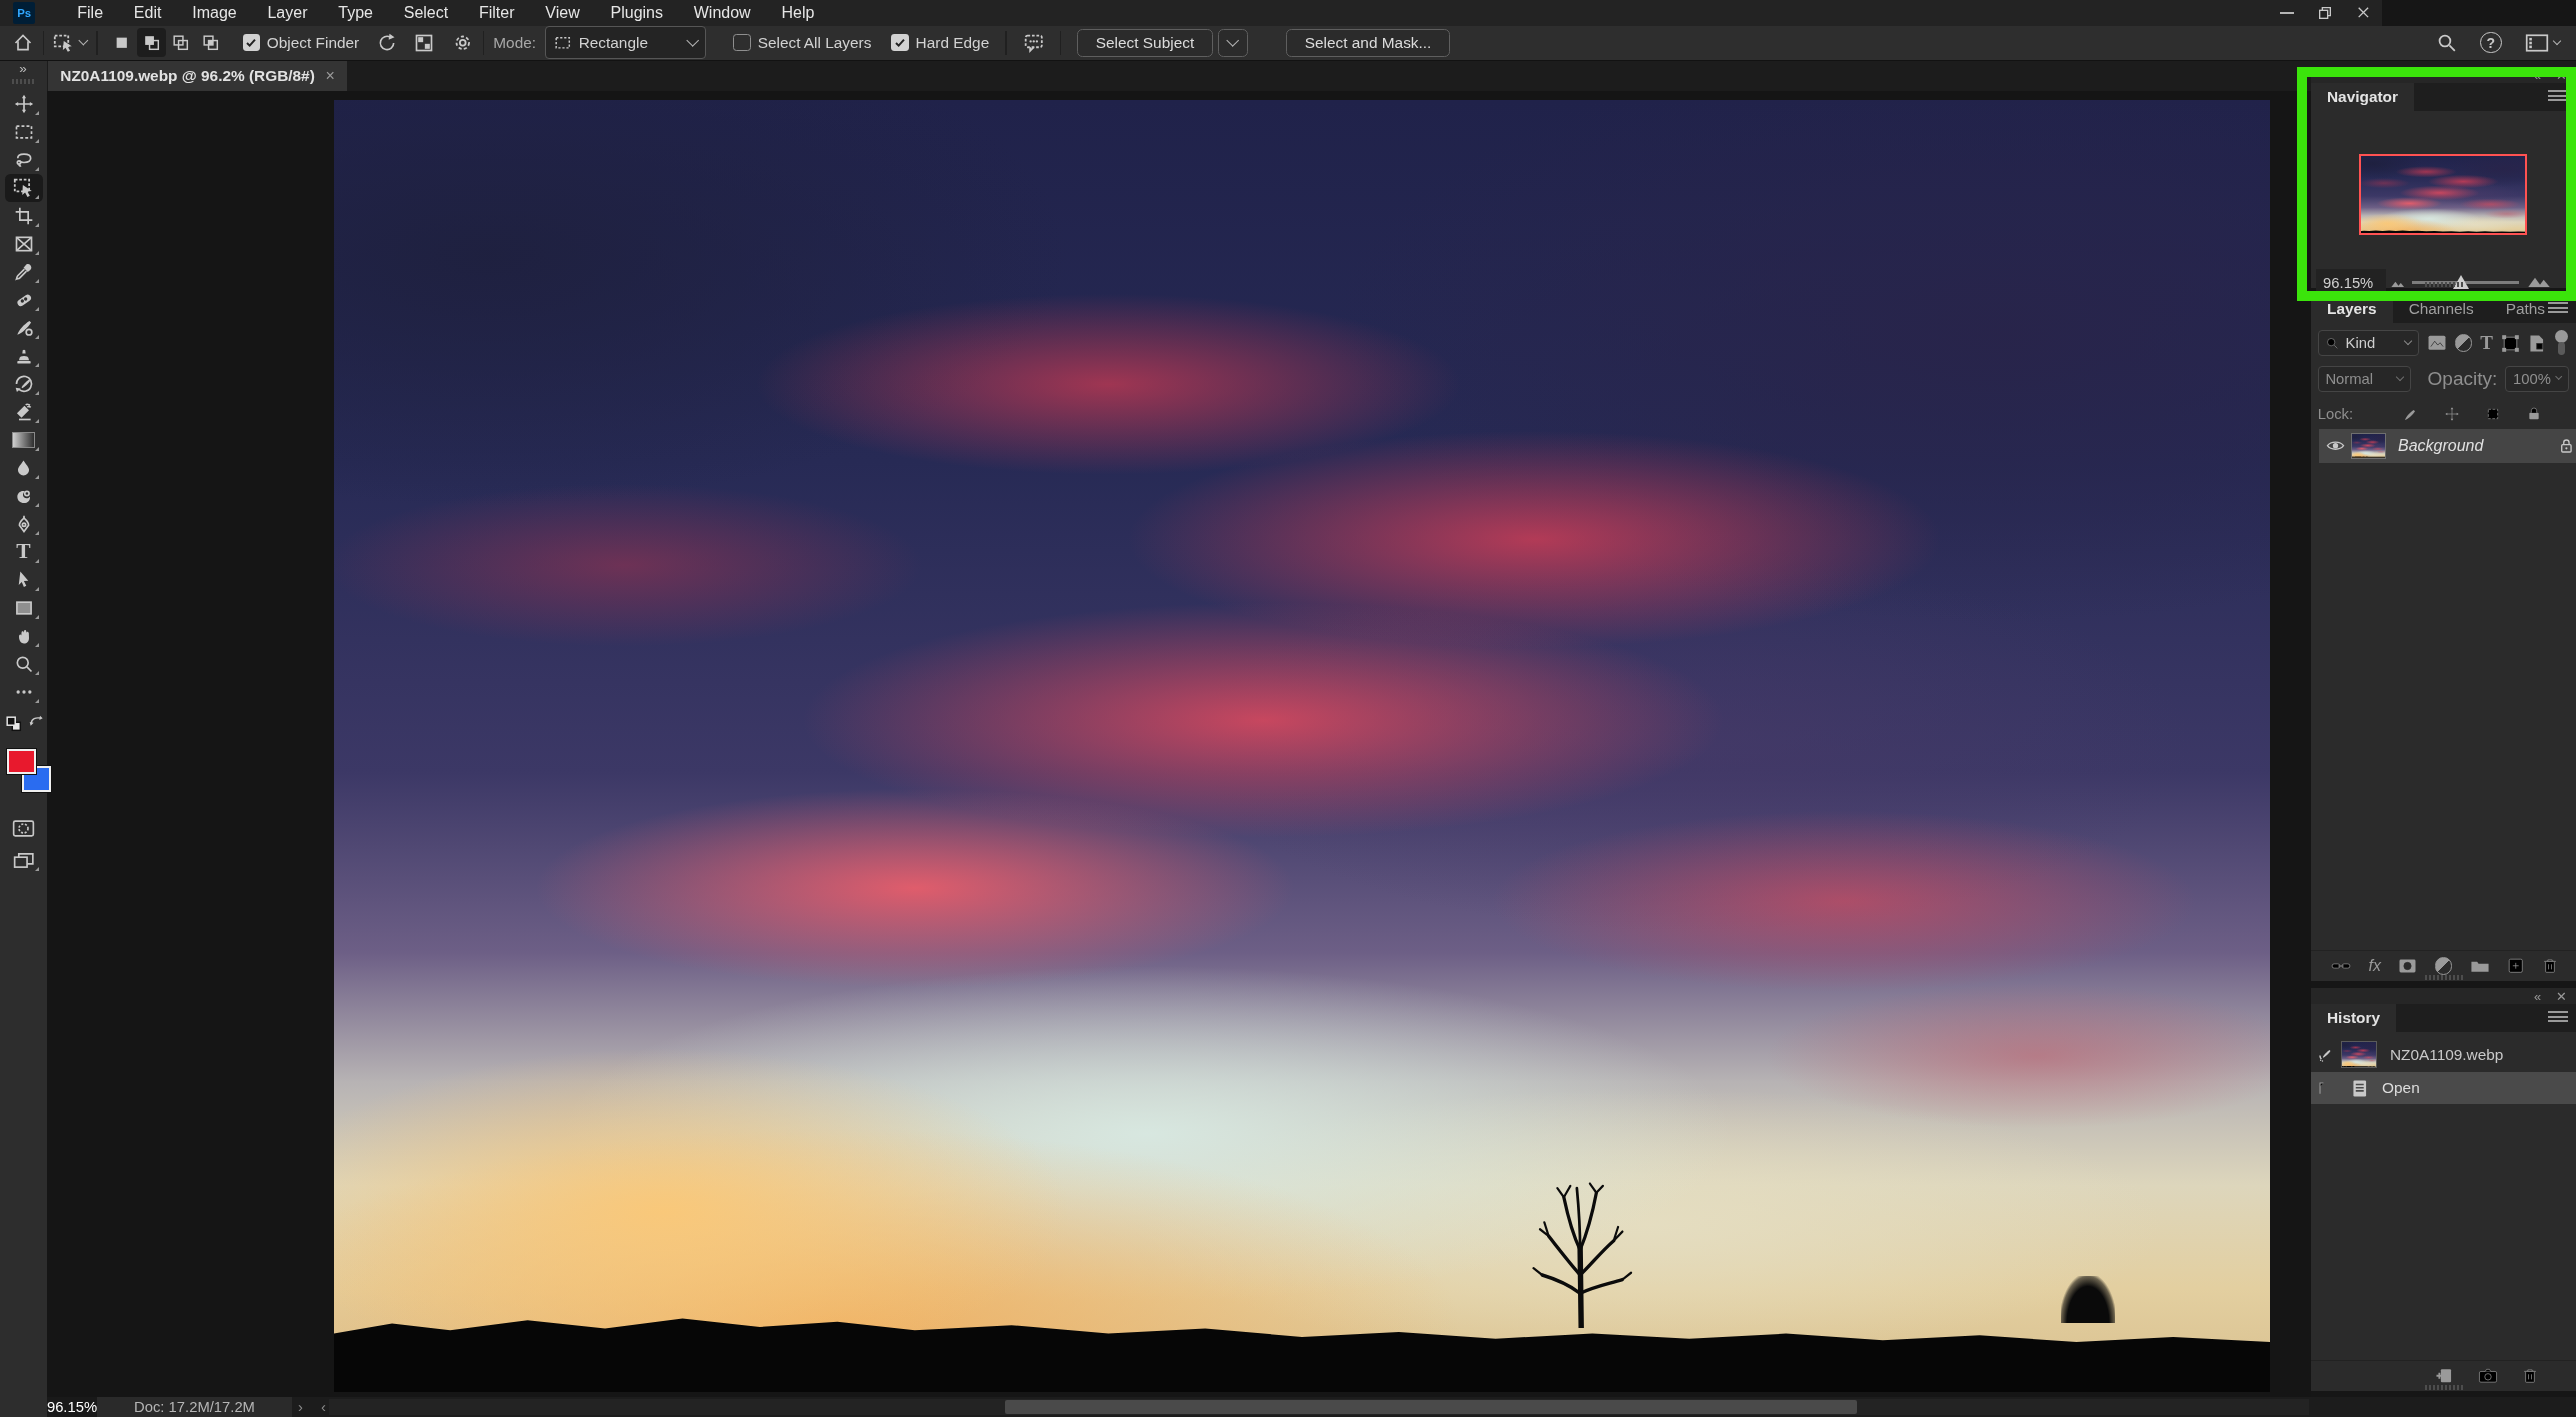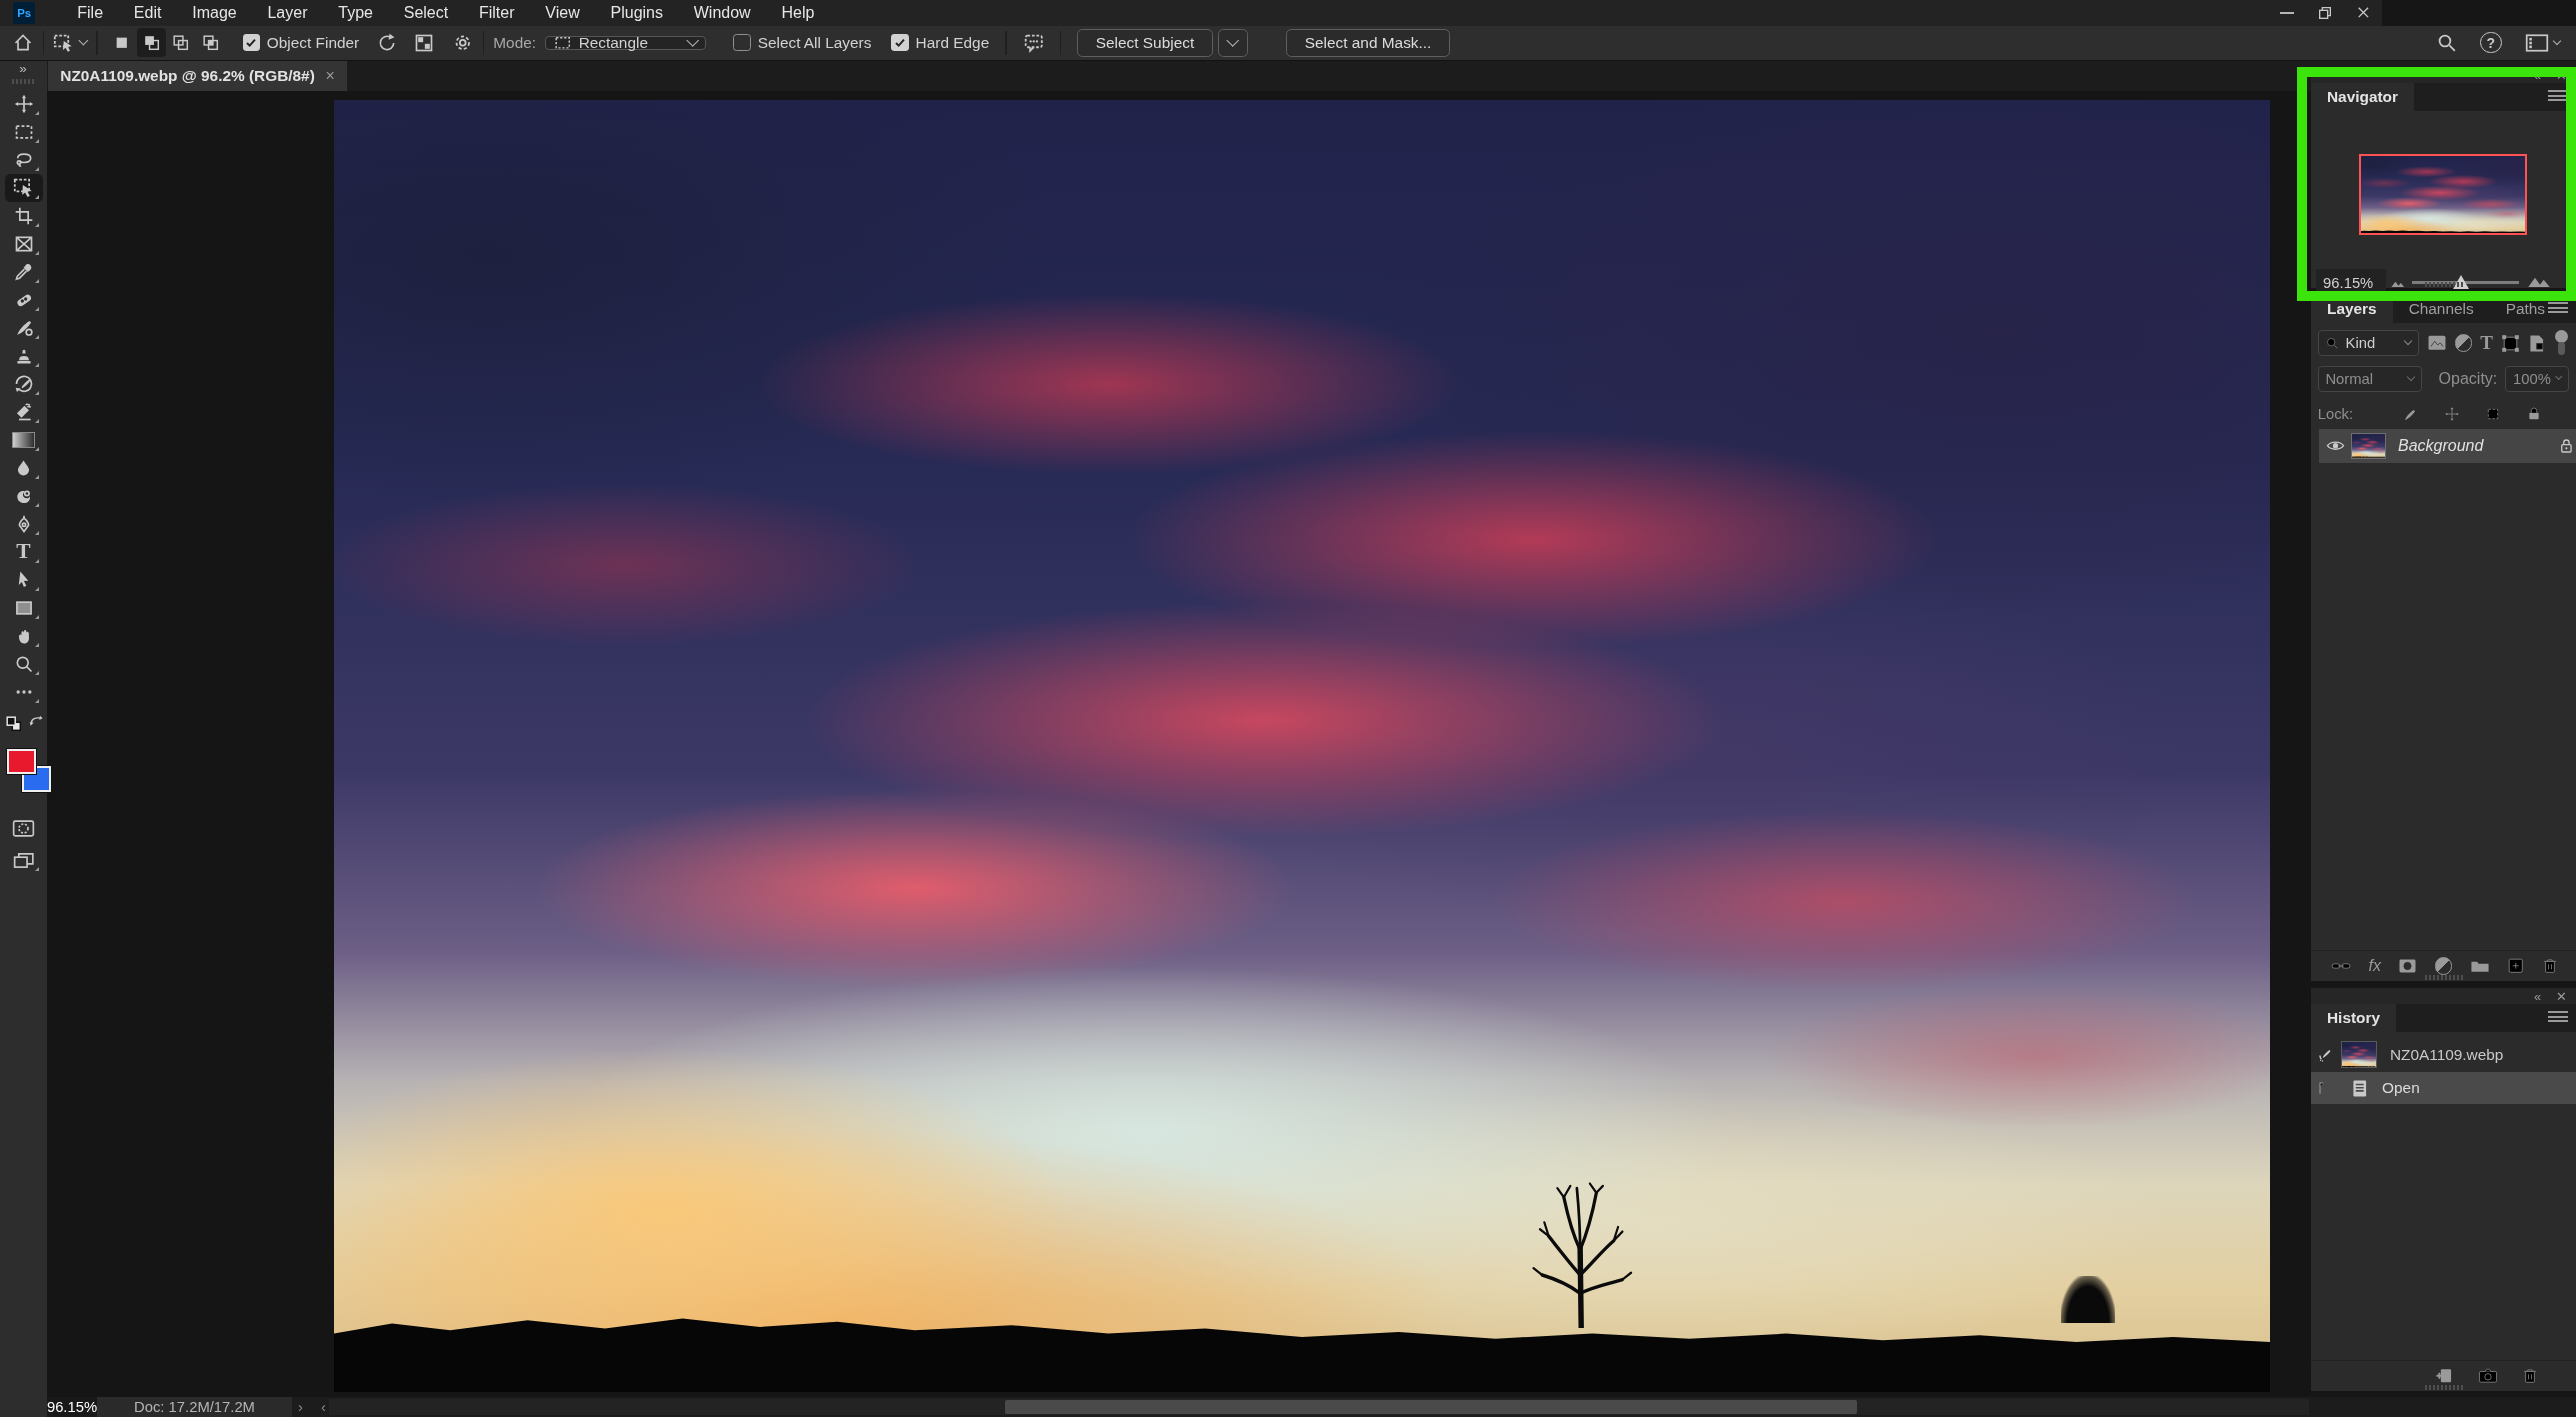--- a/index.html
+++ b/index.html
@@ -29,21 +29,21 @@
   
   .optionsbar{left:0;top:25.5px;width:2576px;height:35px;background:var(--bar);border-bottom:1.3px solid #121212;display:flex;align-items:center;z-index:5}
   .vsep{width:1.3px;height:24px;background:#202020;margin:0 9.4px}
   .opt-tile{width:29.5px;height:29.5px;border-radius:4px;display:flex;align-items:center;justify-content:center}
   .opt-tile.active{background:#1d1d1d}
   .cb{width:17.5px;height:17.5px;border-radius:3.4px;margin-right:6.7px;flex:none;display:flex;align-items:center;justify-content:center}
   .cb.on{background:#d2d2d2}
   .cb.off{border:1.3px solid #8f8f8f}
   .opt-label{font-size:15.4px;color:#d2d2d2;white-space:nowrap}
   .opt-dim{font-size:15.4px;color:#a8a8a8;white-space:nowrap}
-  .dropdown{height:14px;background:#242424;border:1.3px solid #565656;border-radius:4px;display:flex;align-items:center;padding:4px 8px;gap:6.7px}
+  .dropdown{height:33px;background:#242424;border:1.3px solid #565656;border-radius:4px;display:flex;align-items:center;padding:4px 8px;gap:6.7px}
   .btn{height:28px;background:#2b2b2b;border:1.3px solid #5f5f5f;border-radius:5.4px;display:flex;align-items:center;justify-content:center;padding:0 17.5px;font-size:15.4px;color:#dcdcdc;white-space:nowrap}
   .chev{width:9.4px;height:9.4px;border-right:1.3px solid #b5b5b5;border-bottom:1.3px solid #b5b5b5;transform:rotate(45deg);margin-top:-4px}
 
   
   .tabstrip{left:47px;top:60px;width:2529px;height:31px;background:var(--strip)}
   .doctab{position:absolute;left:1.3px;top:0;height:31px;background:#343434;display:flex;align-items:center;padding:11px 12px;gap:10.7px}
   .doctab .t{font-size:15.4px;font-weight:bold;color:#e2e2e2;white-space:nowrap}
   .doctab .x{font-size:16px;color:#9a9a9a}
 
   
@@ -591,21 +591,21 @@
       <div class="knob"></div>
         <div class="stem"></div>
     </div>
   </div>
 
   <div class="flex" style="padding:9.4px 6.7px 0;gap:8px">
     <div class="fieldbox" style="width:132px">
       <span class="disab" style="font-size:14.8px">Normal</span>
       <div class="chev" style="width:6px;height:6px;margin-left:auto;border-color:#6f6f6f"></div>
     </div>
-    <span class="disab" style="font-size:16px;margin-left:9px">Opacity:</span>
+    <span class="disab" style="font-size:19px;margin-left:9px">Opacity:</span>
     <div class="fieldbox" style="width:70px">
       <span class="disab" style="font-size:14.8px">100%</span>
       <div class="chev" style="width:5.4px;height:5.4px;margin-left:auto;border-color:#6f6f6f"></div>
     </div>
   </div>
 
   <div class="flex" style="padding:9.4px 6.7px 0;gap:25px">
     <span class="disab" style="font-size:14.8px">Lock:</span>
     <div style="width:16px;height:16px;background:conic-gradient(var(--dim) 90deg,#3a3a3a 90deg 180deg,var(--dim) 180deg 270deg,#3a3a3a 270deg)"></div>
     <div>

